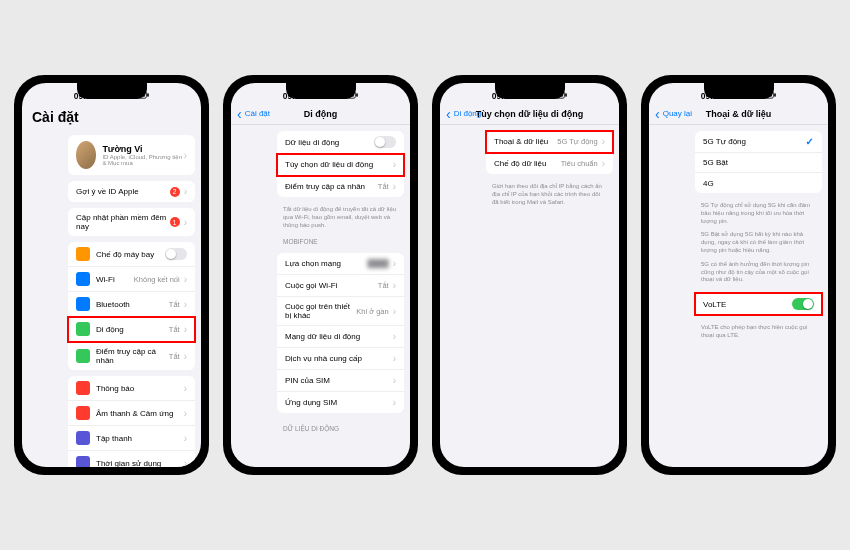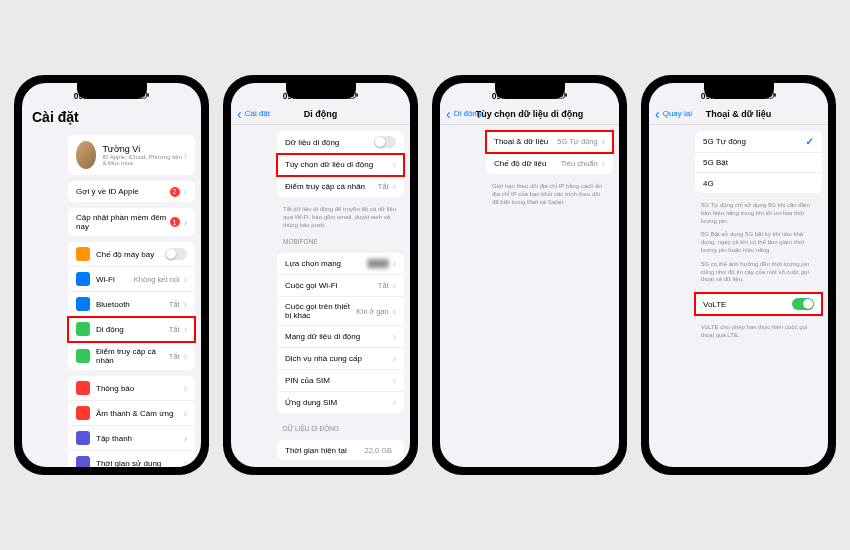--- a/index.html
+++ b/index.html
@@ -63,21 +63,21 @@
   .toggle.on { background:#34c759;}
   .toggle::after{content:"";position:absolute;width:10px;height:10px;background:#fff;border-radius:50%;top:1px;left:1px;box-shadow:0 1px 2px rgba(0,0,0,.3);}
   .toggle.on::after{left:auto;right:1px;}
   .section-label{font-size:6.5px;color:#8e8e93;text-transform:uppercase;padding:6px 12px 2px 12px;}
   .footnote{font-size:6px;color:#8e8e93;padding:3px 12px;line-height:1.3;}
   .profile {
     display:flex;align-items:center;background:#fff;border-radius:6px;
     margin:6px;padding:6px 8px;
   }
   .avatar{width:28px;height:28px;border-radius:50%;background:linear-gradient(135deg,#d4a574,#8b6f47);margin-right:6px;}
-  .profile-text .name{font-size:9px;font-weight:400;}
+  .profile-text .name{font-size:9px;font-weight:700;}
   .profile-text .sub{font-size:6px;color:#8e8e93;}
   .hl { outline:2.5px solid #ff0000; outline-offset:-1px;}
   .checkmark{color:#007aff;font-size:10px;font-weight:bold;}
   .blur{filter:blur(2px);color:#ccc;}
 </style>
 </head>
 <body>
 
 <div class="phone">
   <div class="notch"></div>
@@ -253,26 +253,20 @@
         <div class="row">
           <span class="label">PIN của SIM</span>
           <span class="chev">›</span>
         </div>
         <div class="row">
           <span class="label">Ứng dụng SIM</span>
           <span class="chev">›</span>
         </div>
       </div>
       <div class="section-label">DỮ LIỆU DI ĐỘNG</div>
-      <div class="group">
-        <div class="row">
-          <span class="label">Thời gian hiện tại</span>
-          <span class="detail">22,0 GB</span>
-        </div>
-      </div>
     </div>
   </div>
 </div>
 
 <div class="phone">
   <div class="notch"></div>
   <div class="screen">
     <div class="status-bar">
       <span>09:01</span>
       <span class="status-icons">

